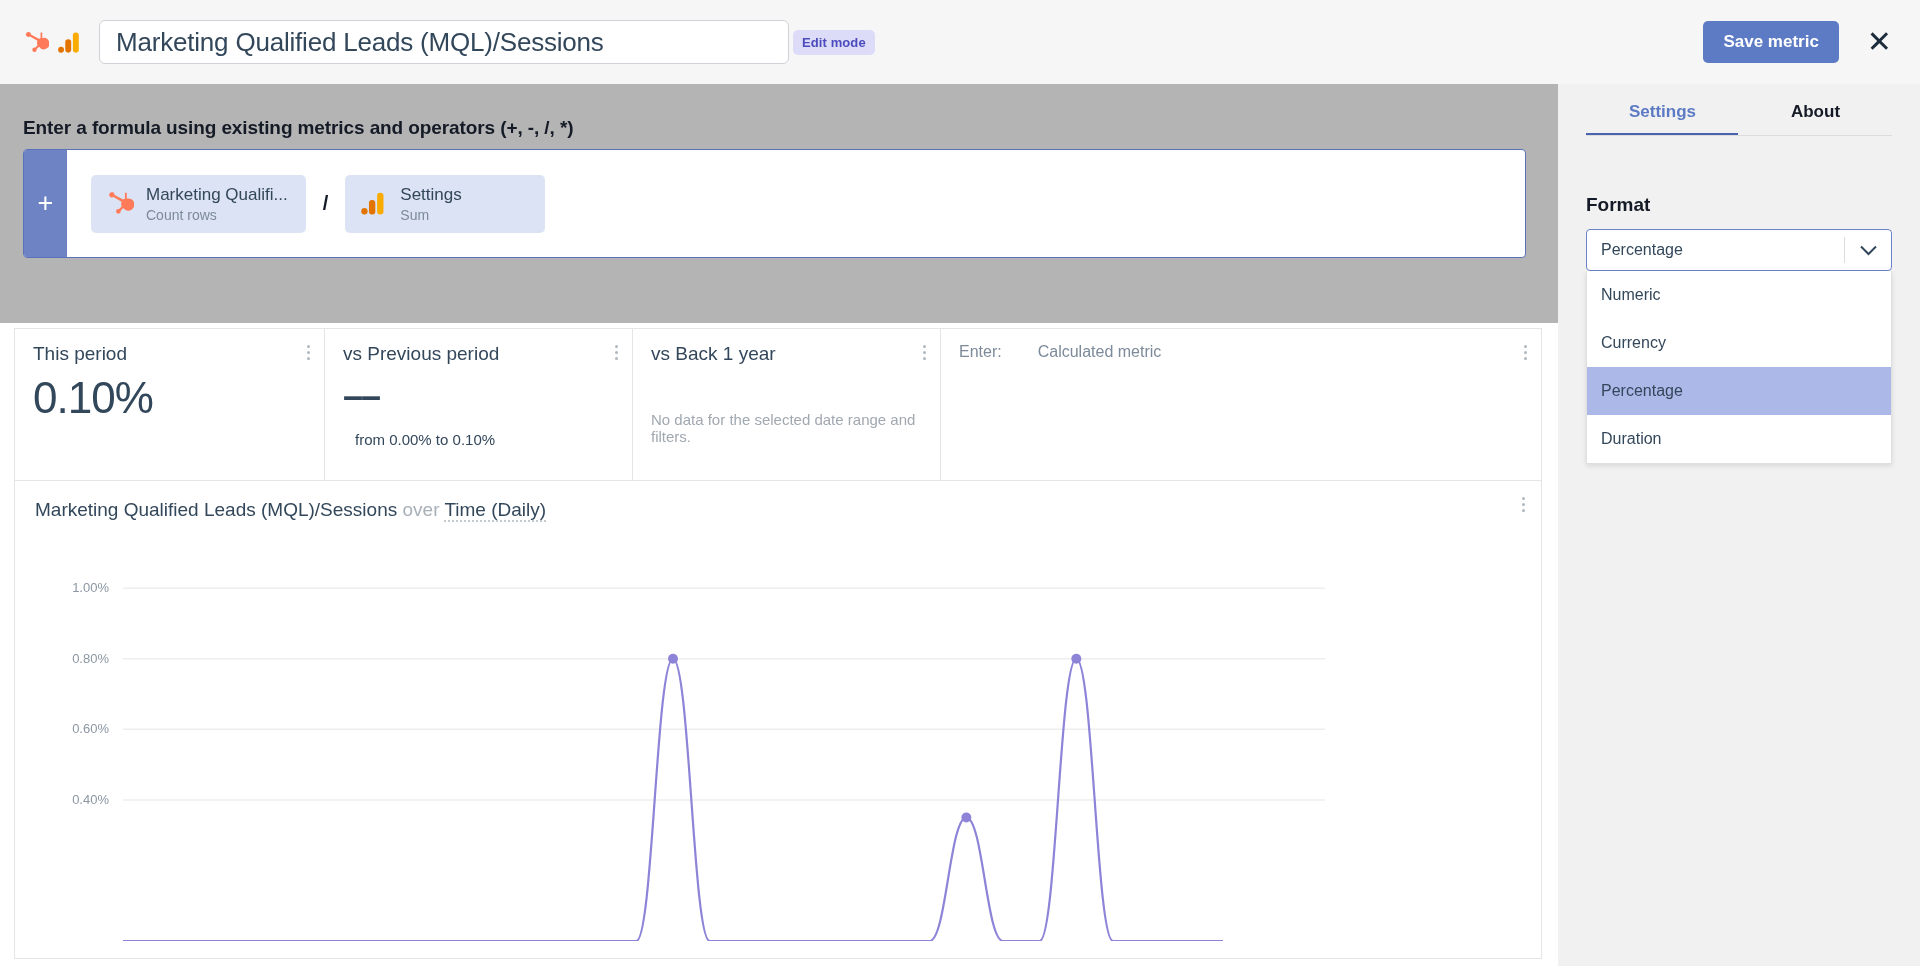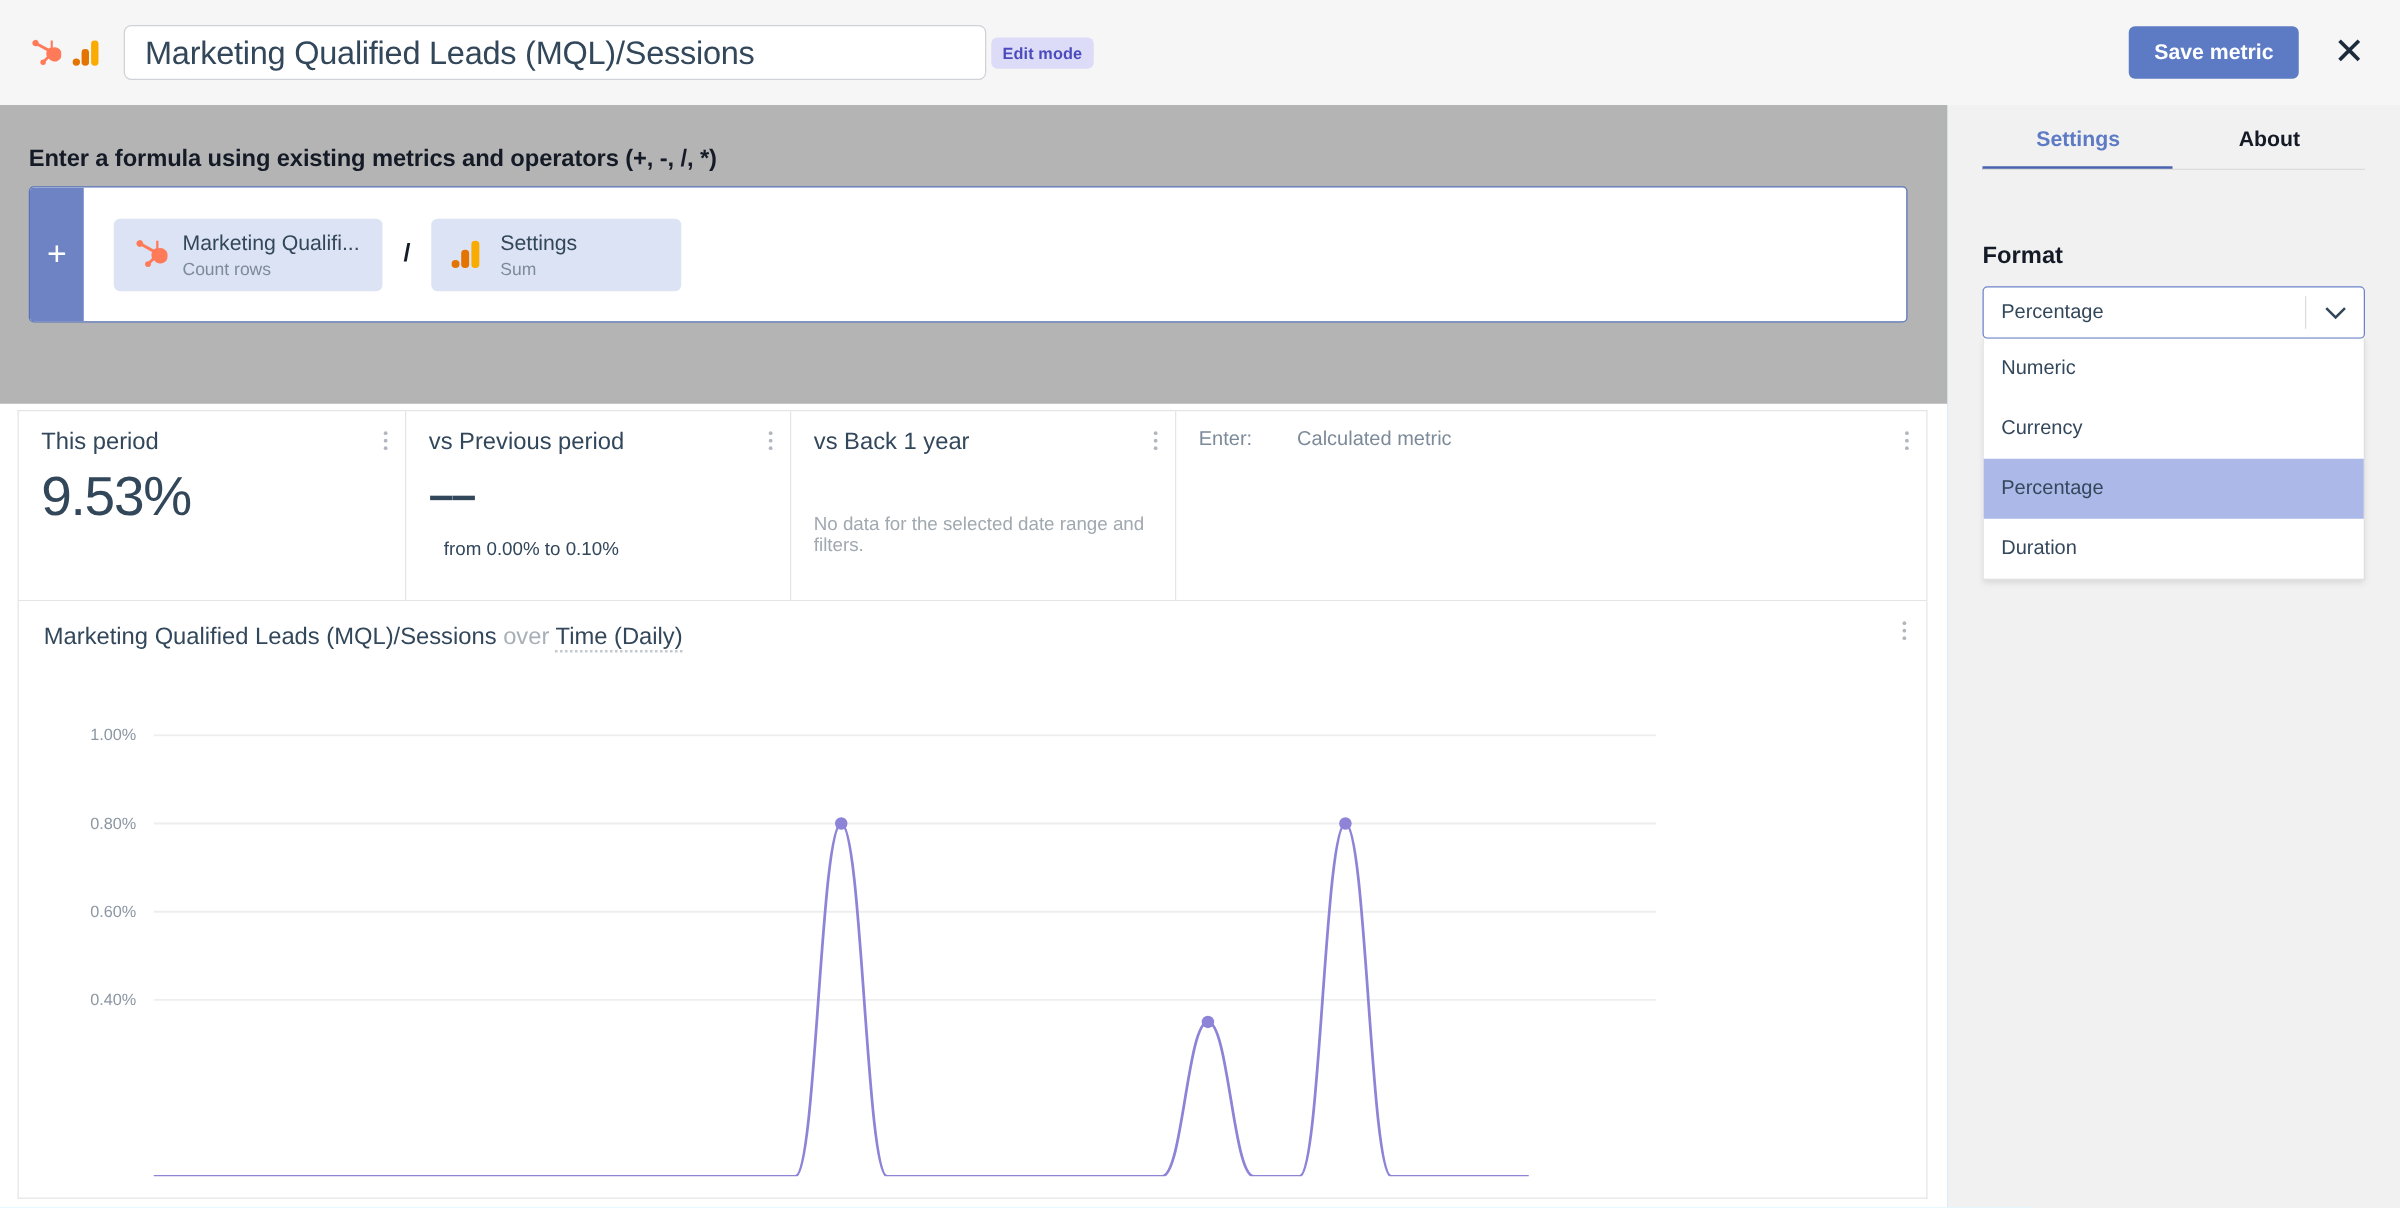--- a/index.html
+++ b/index.html
@@ -183,21 +183,21 @@
         </svg>
         <span class="dr-date">Jul 01 2023</span>
         <span class="dr-arrow">→</span>
         <span class="dr-date">Jul 31 2023</span>
       </div>
     </div>
 
     <div class="cards">
       <div class="card c1">
         <div class="card-title">This period</div>
-        <div class="big-value">9.53%</div>
+        <div class="big-value">0.10%</div>
         <span class="kebab">
             <i></i>
             <i></i>
             <i></i>
           </span>
       </div>
       <div class="card c2">
         <div class="card-title">vs Previous period</div>
         <div class="dash-value">––</div>
         <div class="card-sub">from 0.00% to 0.10%</div>

